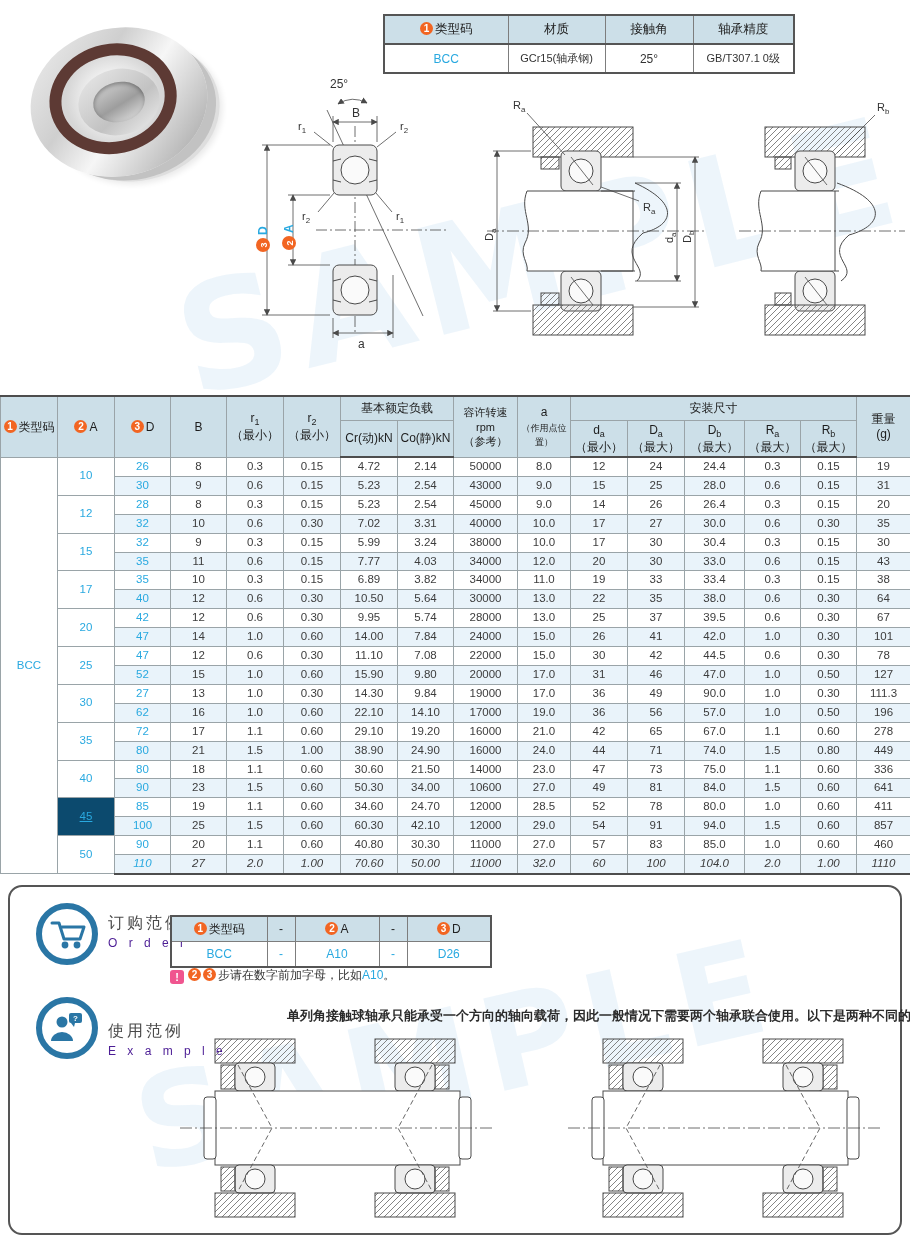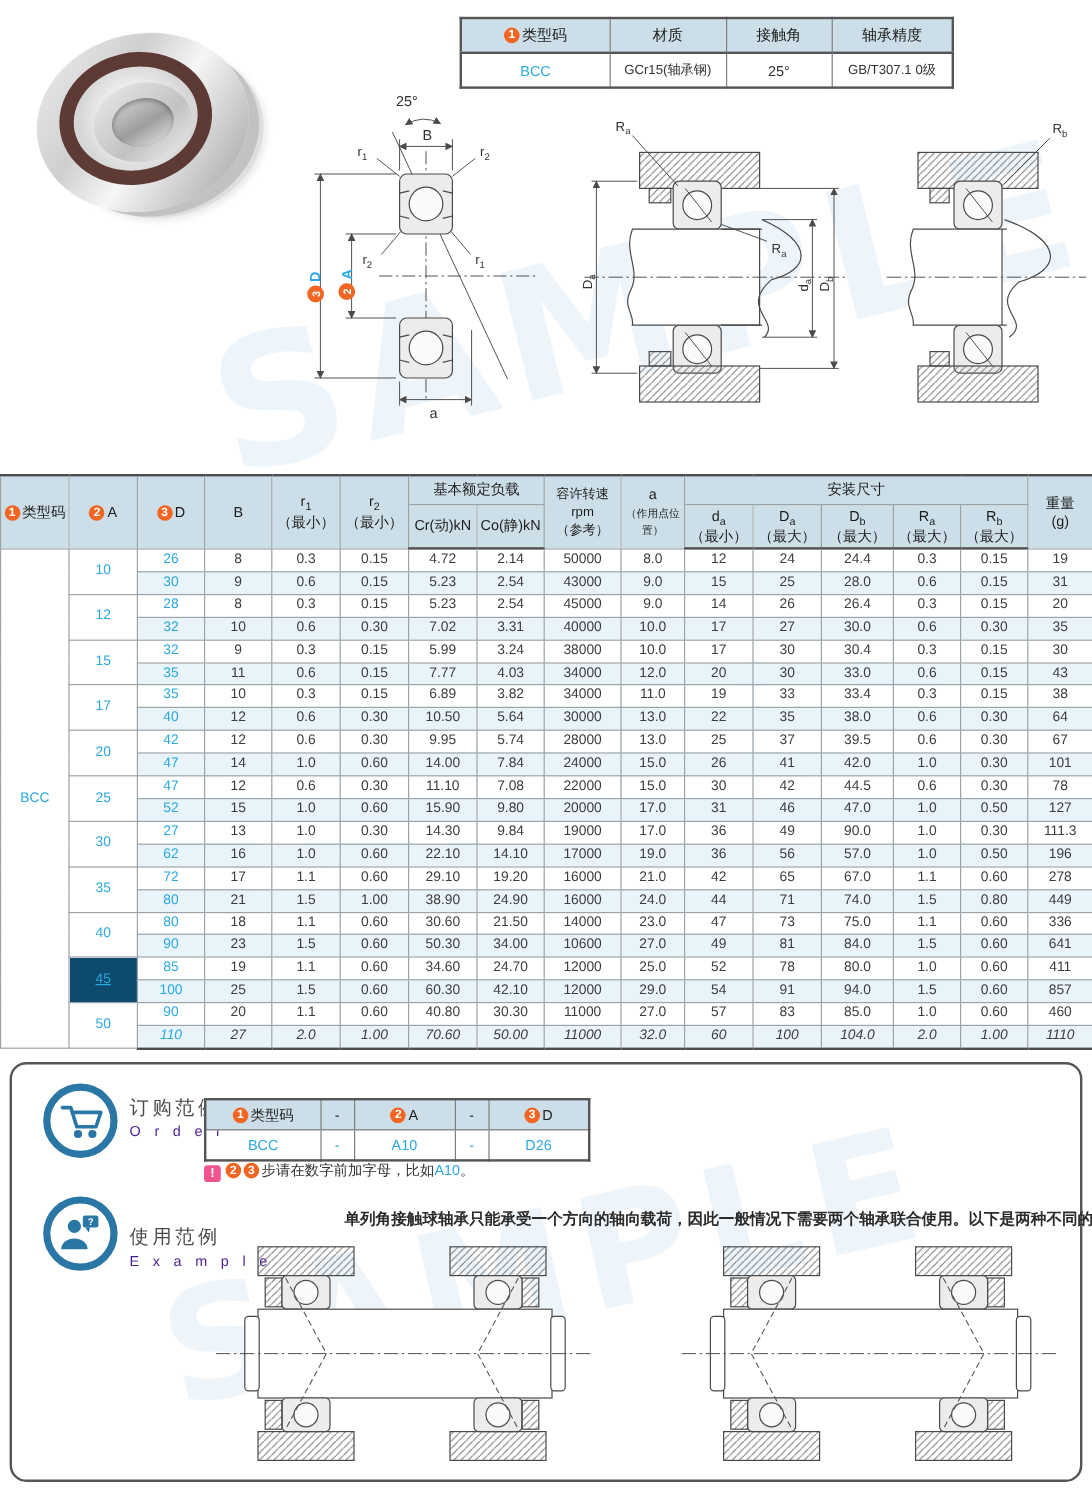--- a/index.html
+++ b/index.html
@@ -607,21 +607,21 @@
         </tr>
         <tr>
           <td rowspan="2" class="blue" style="background: #0c4a6e; text-decoration: underline;">45</td>
           <td class="blue">85</td>
           <td>19</td>
           <td>1.1</td>
           <td>0.60</td>
           <td>34.60</td>
           <td>24.70</td>
           <td>12000</td>
-          <td>25.0</td>
+          <td>28.5</td>
           <td>52</td>
           <td>78</td>
           <td>80.0</td>
           <td>1.0</td>
           <td>0.60</td>
           <td>411</td>
         </tr>
         <tr class="alt">
           <td class="blue">100</td>
           <td>25</td>

